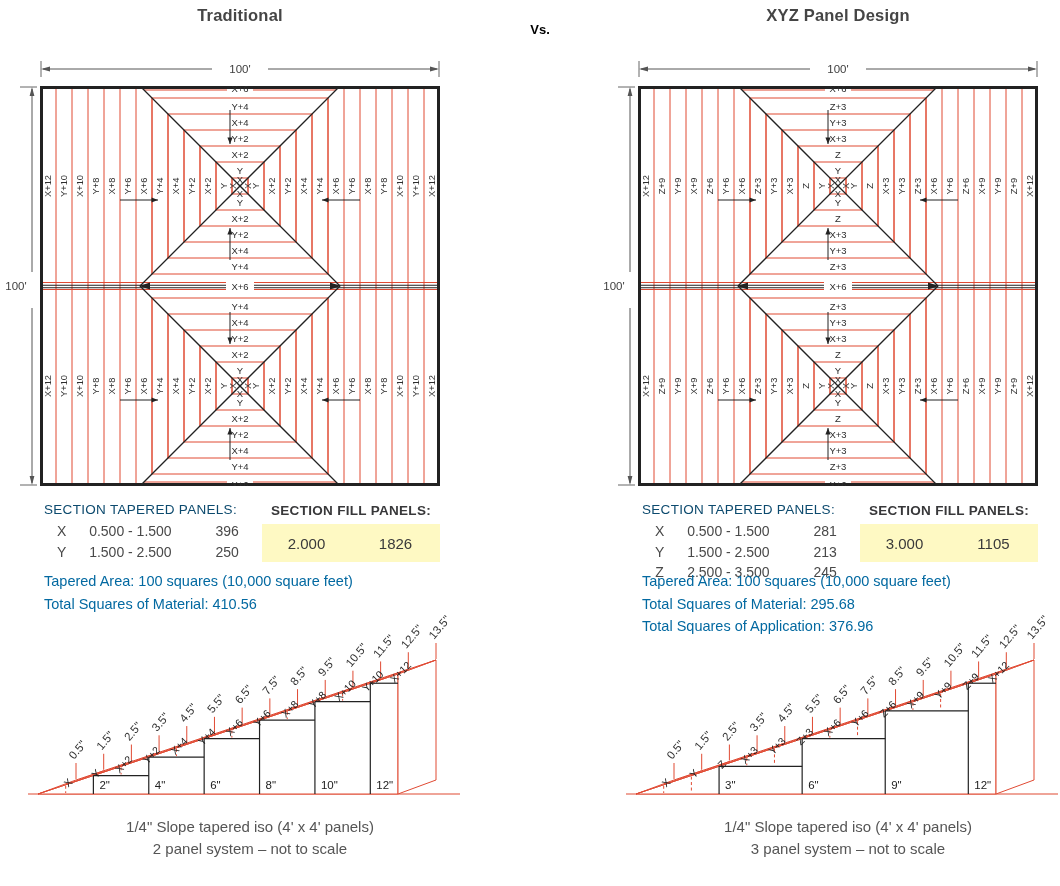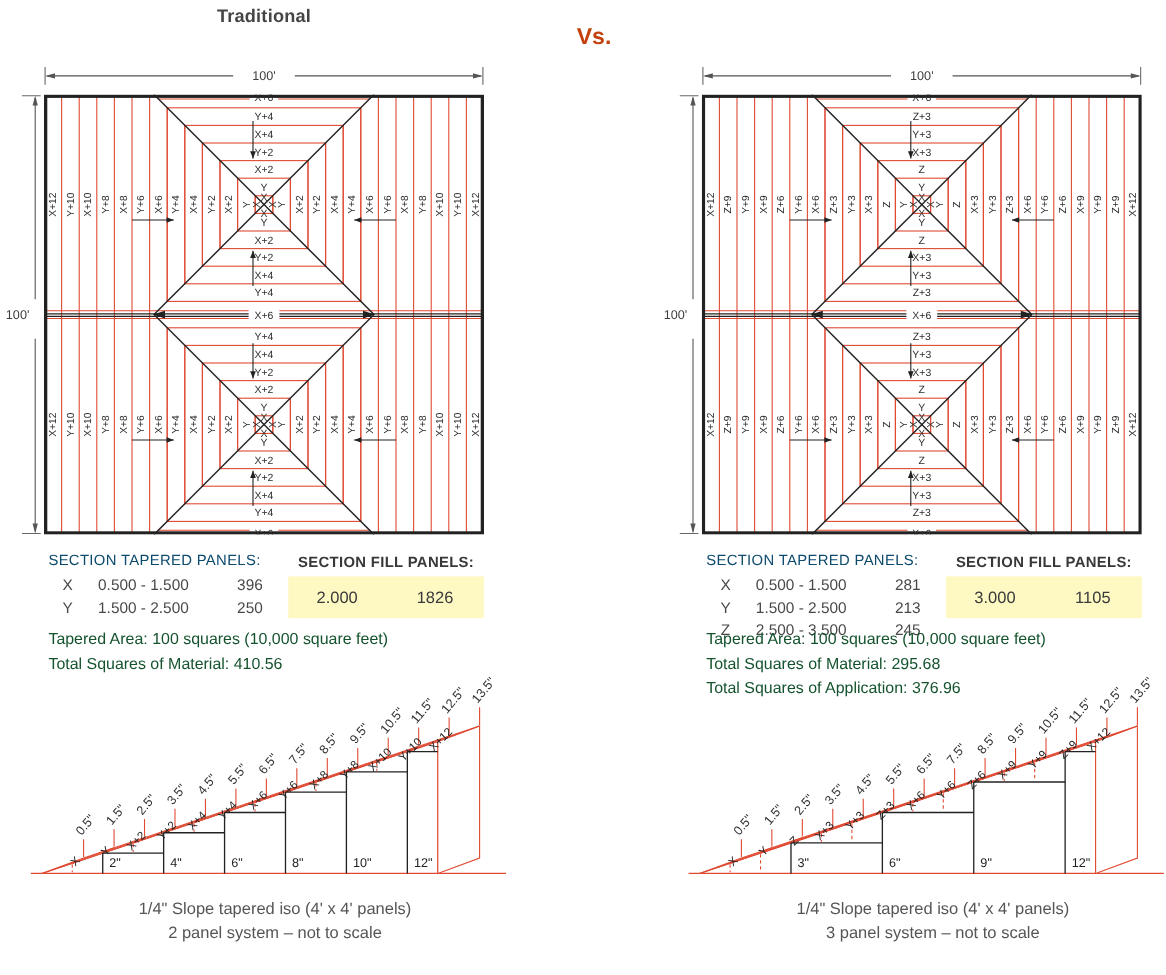--- a/index.html
+++ b/index.html
@@ -2,37 +2,37 @@
 <html><head>
 <meta charset="utf-8">
 <style>
   html,body{margin:0;padding:0;background:#fff}
   .canvas{position:relative;width:1060px;height:886px;background:#fff;overflow:hidden;
           font-family:"Liberation Sans",sans-serif;}
   .abs{position:absolute}
   .panel{position:absolute;top:0;width:470px;height:856px}
   .title{left:40px;top:6px;width:400px;text-align:center;font-weight:bold;font-size:16.5px;
          line-height:19px;color:#454545;letter-spacing:.2px}
-  .vs{left:518px;top:22px;width:44px;text-align:center;font-weight:bold;font-size:21px;color:#c2410c}
+  .vs{left:518px;top:22px;width:44px;text-align:center;font-weight:bold;font-size:13px;color:#000000}
   .hdim{left:40px;top:60px}
   .vdim{left:2px;top:86px}
   .plan-svg{left:40px;top:86px}
   .t-table{left:44px;top:502px;width:220px}
   .sec-head{font-size:13.5px;color:#0c4a6e;letter-spacing:.3px;white-space:nowrap}
   .trows{margin-top:4px;padding-left:4px}
   .trow{display:flex;font-size:14px;color:#494949;line-height:20.5px}
   .trow .c1{width:28px;text-align:center}
   .trow .c2{width:116px;padding-left:14px}
   .trow .c3{width:50px;padding-left:14px}
   .f-head{left:262px;top:503px;width:178px;text-align:center;font-size:13.5px;font-weight:bold;
           color:#38383a;letter-spacing:.3px;white-space:nowrap}
   .f-box{left:262px;top:524px;width:178px;height:38px;background:#fef9c3;display:flex;align-items:center}
   .f-box span{flex:1;text-align:center;font-size:15px;color:#3a3a3a;font-weight:500}
   .totals{left:44px;top:570px;width:430px}
-  .totals div{font-size:14.5px;color:#14532d;line-height:22.5px;white-space:nowrap}
+  .totals div{font-size:14.5px;color:#0369a1;line-height:22.5px;white-space:nowrap}
   .iso-svg{left:24px;top:612px}
   .caption{left:30px;top:816px;width:440px;text-align:center;font-size:15px;color:#555;line-height:21.5px}
 </style>
 </head>
 <body>
 
 <div class="canvas">
 
   <div class="abs vs">Vs.</div>
 
@@ -328,20 +328,21 @@
         <text transform="translate(379.1538461538462 62.61538461538461) rotate(-45)" font-size="10.5" fill="#222" text-anchor="middle" font-family="Liberation Sans, sans-serif">X+12</text>
       </svg>
     <div class="abs caption">
       <div>1/4" Slope tapered iso (4' x 4' panels)</div>
       <div>2 panel system – not to scale</div>
     </div>
   </section>
 
   <section class="panel" style="left:598px">
     <div class="abs title">
+      <div>XYZ Panel Design</div>
     </div>
     <svg class="abs hdim" id="hdim1" width="400" height="20" viewBox="0 0 400 20">
         <line x1="1" y1="1" x2="1" y2="17" stroke="#666" stroke-width="1"></line>
         <line x1="399" y1="1" x2="399" y2="17" stroke="#666" stroke-width="1"></line>
         <line x1="3" y1="9" x2="172" y2="9" stroke="#555" stroke-width="1"></line>
         <line x1="228" y1="9" x2="397" y2="9" stroke="#555" stroke-width="1"></line>
         <polygon points="1,9 10,6.6 10,11.4" fill="#555"></polygon>
         <polygon points="399,9 390,6.6 390,11.4" fill="#555"></polygon>
         <text x="200" y="12.5" font-size="11.5" fill="#3e3e3e" text-anchor="middle" font-family="Liberation Sans, sans-serif">100'</text>
       </svg>

